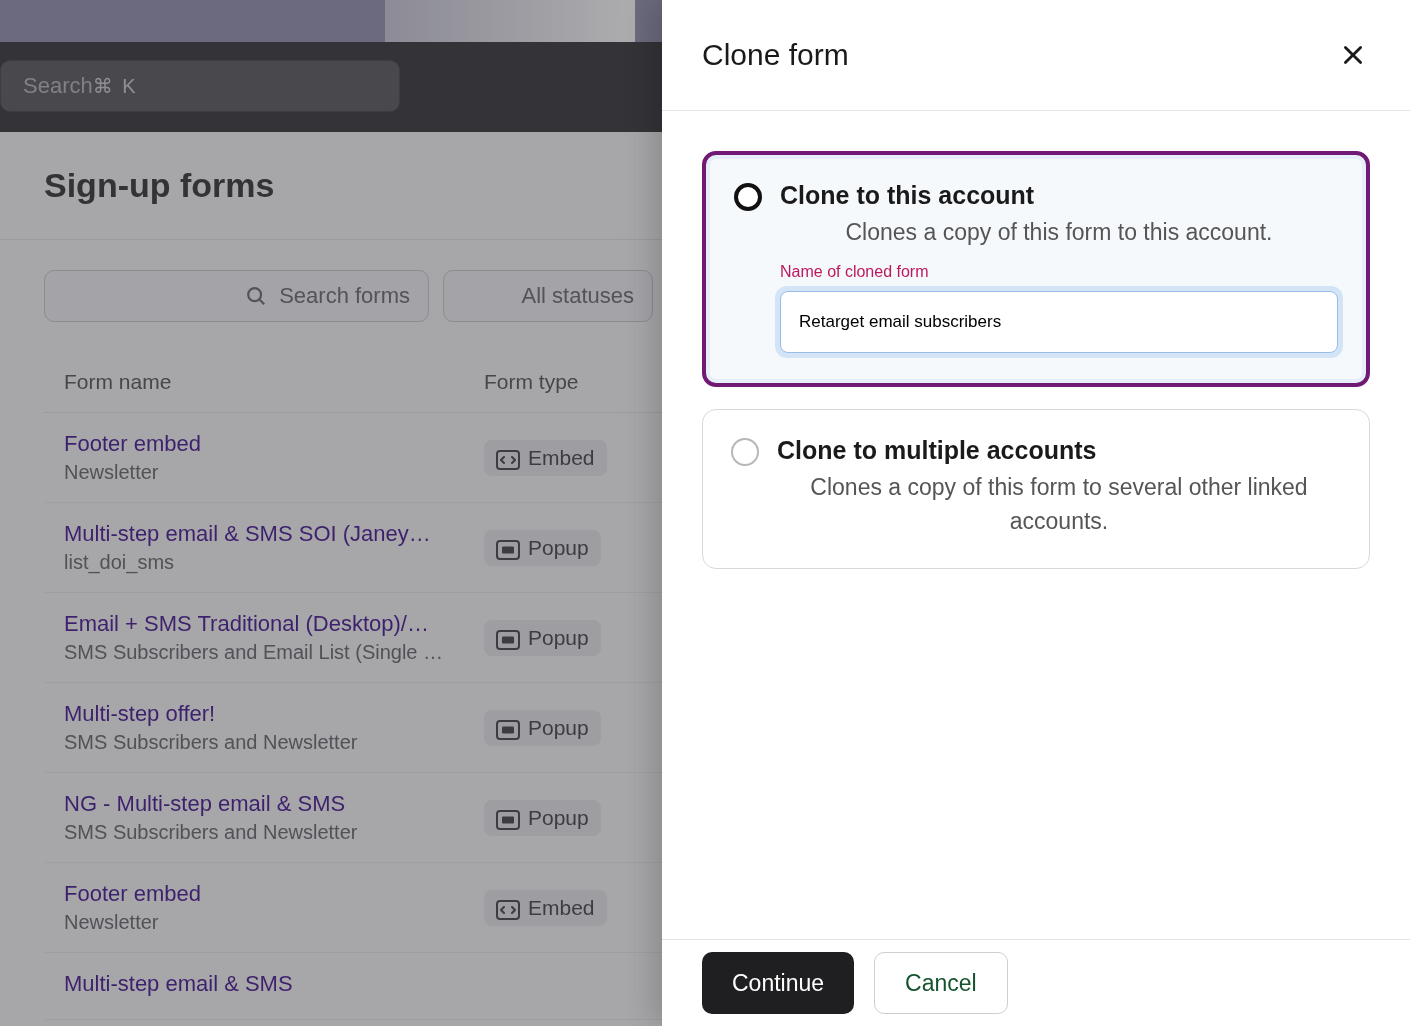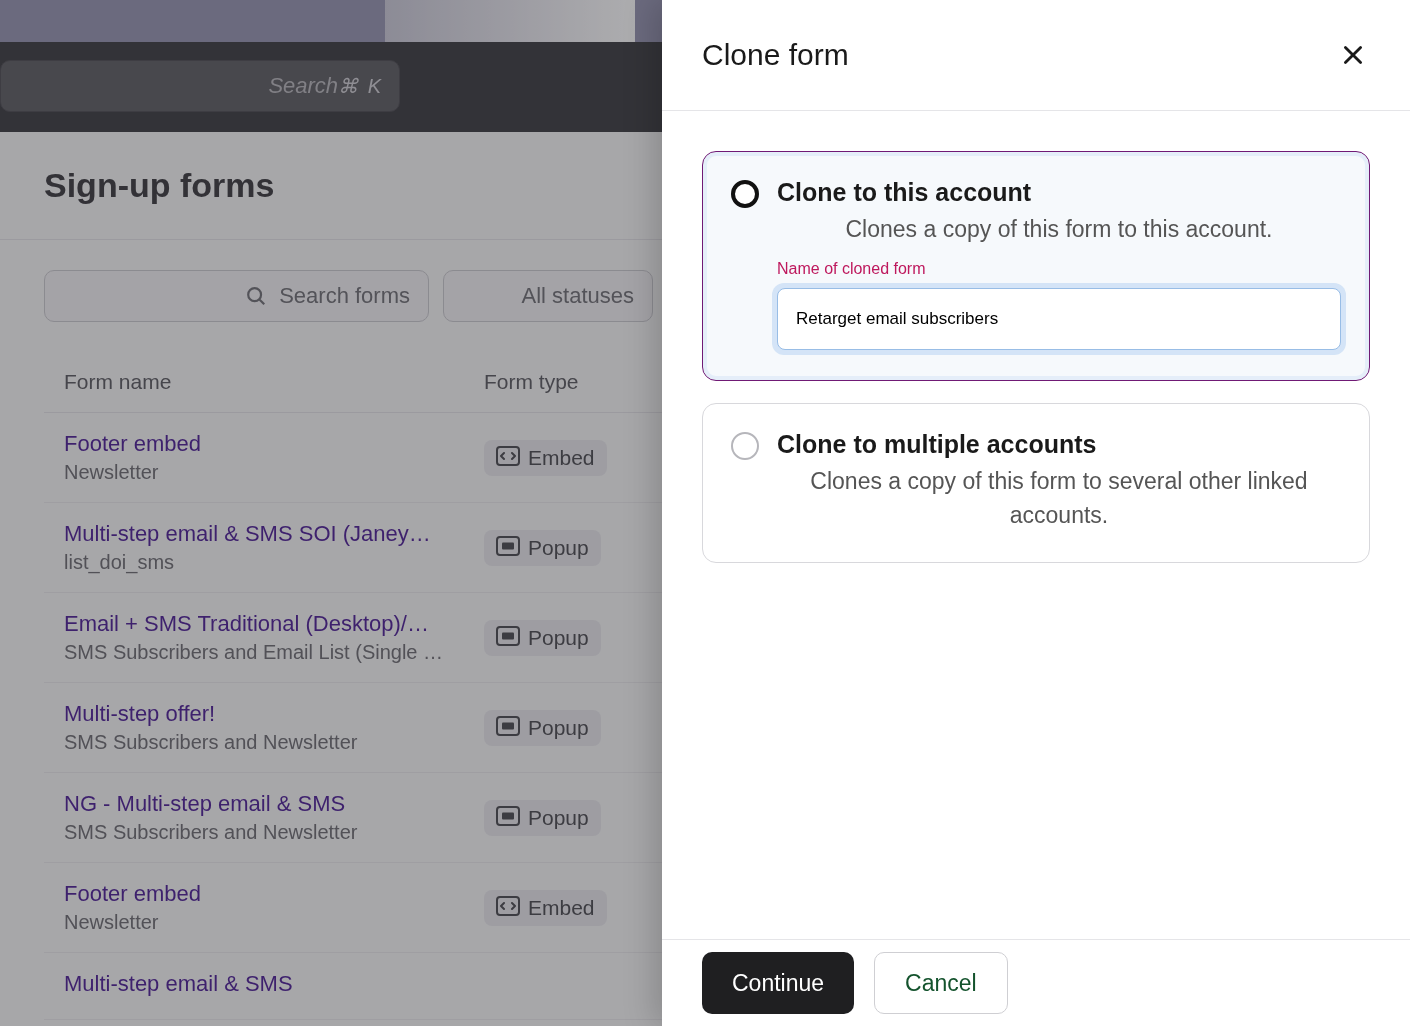--- a/index.html
+++ b/index.html
@@ -3,49 +3,49 @@
 <meta charset="utf-8">
 <style>
   * { box-sizing: border-box; margin: 0; padding: 0; }
   html, body { width: 1410px; height: 1026px; font-family: -apple-system, BlinkMacSystemFont, "Segoe UI", Helvetica, Arial, sans-serif; overflow: hidden; color: #1a1a1a; }
   
   
   .bg-page { position: absolute; inset: 0; background: #fff; }
   .bg-topbar { height: 42px; background: #9593b0; }
   .bg-topbar-right { position:absolute; left:385px; top:0; width:250px; height:42px; background:linear-gradient(90deg,#cac9d7,#e9e8ee 60%,#fff); }
   .bg-header { background:#3a3a3f; padding:18px 0 20px 0; }
-  .bg-search { margin-left:0; width:400px; height:52px; background:#5d5c62; border:1px solid #4c4b51; border-radius:10px; display:flex; align-items:center; padding:0 16px; color:#b8b7bc; font-size:22px; justify-content:flex-end;font-style:italic; }
+  .bg-search { margin-left:0; width:400px; height:52px; background:#5d5c62; border:1px solid #4c4b51; border-radius:10px; display:flex; align-items:center; padding:0 22px; color:#b8b7bc; font-size:22px; justify-content:flex-start; }
   .bg-search .kbd { font-size:20px; letter-spacing:2px; color:#cfced3; }
   .bg-content { padding:34px 0 0 44px; background:#f5f5f6; height:calc(1026px - 42px - 90px); }
   .bg-title { font-size:34px; font-weight:600; color:#3a393e; margin-bottom:34px; }
   .bg-filters { display:flex; gap:14px; margin-bottom:30px; }
   .bg-filter { height:52px; border:1px solid #c9c8cd; border-radius:10px; background:#f0eff2; display:flex; align-items:center; padding:0 18px; color:#6f6e74; font-size:22px;justify-content:flex-end; }
   .bg-filter .search-ico { margin-right:12px; }
   .bg-table-head { display:flex; padding:18px 20px 18px 20px; color:#5a595f; font-size:21px; border-bottom:1px solid #e2e1e5; }
   .col-name { width:420px; }
   .col-type { width:160px; }
   .bg-row { display:flex; align-items:center; padding:18px 20px 18px 20px; border-bottom:1px solid #e8e7eb; }
   .bg-row .name-col { width:420px; }
   .bg-row .link { color:#4c1d95; font-size:22px; display:block; margin-bottom:4px; white-space:nowrap; overflow:hidden; text-overflow:ellipsis; max-width:400px;}
   .bg-row .sub { color:#6c6b71; font-size:20px; white-space:nowrap; overflow:hidden; text-overflow:ellipsis; max-width:400px;}
-  .bg-badge { display:inline-flex; align-items:flex-start; gap:8px; background:#e7e6ea; border-radius:8px; padding:6px 12px; color:#4a494f; font-size:21px; }
+  .bg-badge { display:inline-flex; align-items:flex-end; gap:8px; background:#e7e6ea; border-radius:8px; padding:6px 12px; color:#4a494f; font-size:21px; }
   .bg-badge svg { flex:none; }
   
   
   .dim { position:absolute; inset:0; background:rgba(40,40,45,0.38); }
   
   
   .panel { position:absolute; right:0; top:0; width:748px; height:1026px; background:#fff; display:flex; flex-direction:column; box-shadow:-8px 0 30px rgba(0,0,0,0.18);}
   .panel-head { display:flex; align-items:center; justify-content:space-between; padding:38px 40px 38px 40px; border-bottom:1px solid #e5e5e8; }
   .panel-title { font-size:30px; font-weight:400; }
   .close-btn { background:none; border:none; cursor:pointer; padding:4px; }
   .panel-body { padding:40px 40px 0 40px; flex:1; overflow:auto; }
   
   .option { border:1px solid #d8d8dc; border-radius:14px; padding:26px 28px 30px 28px; margin-bottom:22px; display:flex; gap:18px; }
-  .option.selected { border:1px solid #701a75; background:#f6f9fc; box-shadow:0 0 0 4px rgba(110,167,232,0.12) inset; }
+  .option.selected { border:4px solid #701a75; background:#f6f9fc; box-shadow:0 0 0 4px rgba(110,167,232,0.12) inset; }
   .radio { width:28px; height:28px; border-radius:50%; border:2px solid #b6b6bb; flex:none; margin-top:2px; position:relative; background:#fff;}
   .option.selected .radio { border:4px solid #111; }
   .option.selected .radio::after { content:""; position:absolute; inset:4px; border-radius:50%; background:#fff; display:none;}
   .opt-content { flex:1; }
   .opt-title { font-size:25px; font-weight:700; margin-bottom:6px; }
   .opt-desc { font-size:23px; color:#555; line-height:1.45;text-align:center; }
   .field-label { font-size:16px; color:#be185d; margin:14px 0 10px 0; }
   .field-wrap { position:relative; }
   .field-wrap::before { content:""; position:absolute; inset:-5px; border-radius:12px; background:rgba(110,167,232,0.25); }
   .text-input { position:relative; width:100%; height:62px; border:1.5px solid #98bde6; border-radius:8px; padding:0 18px; font-size:17px; background:#fff; outline:none; }

